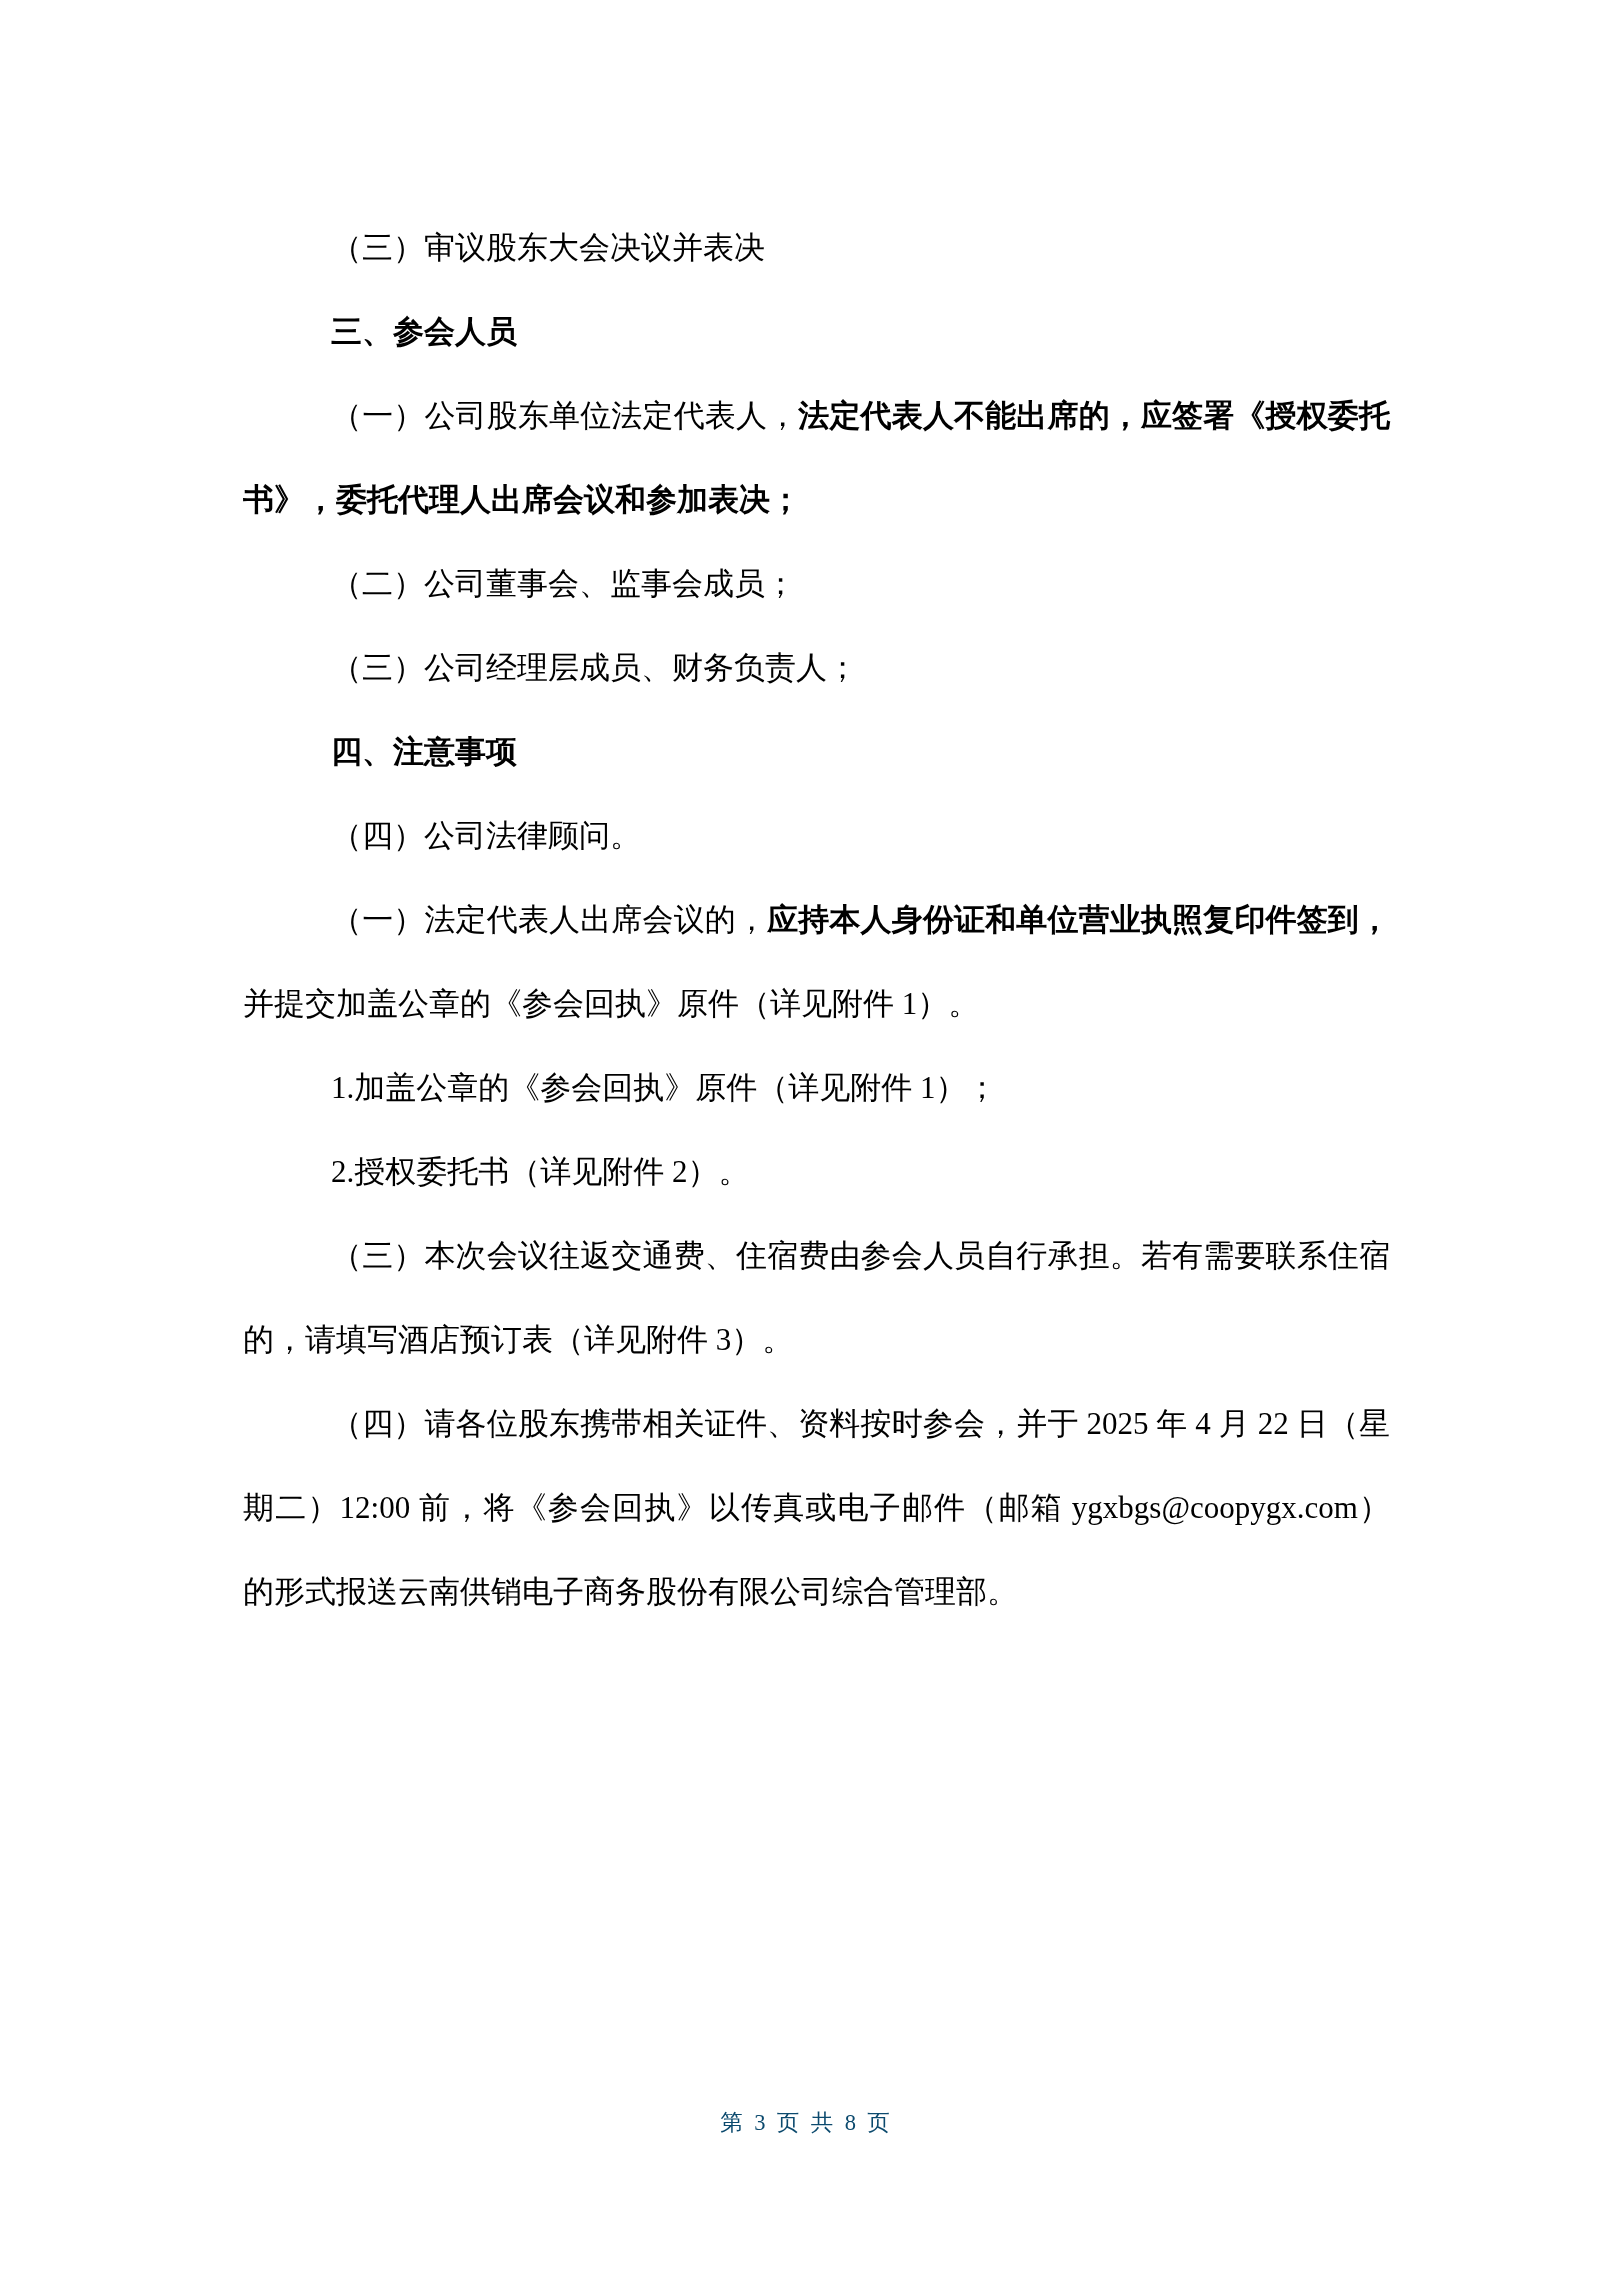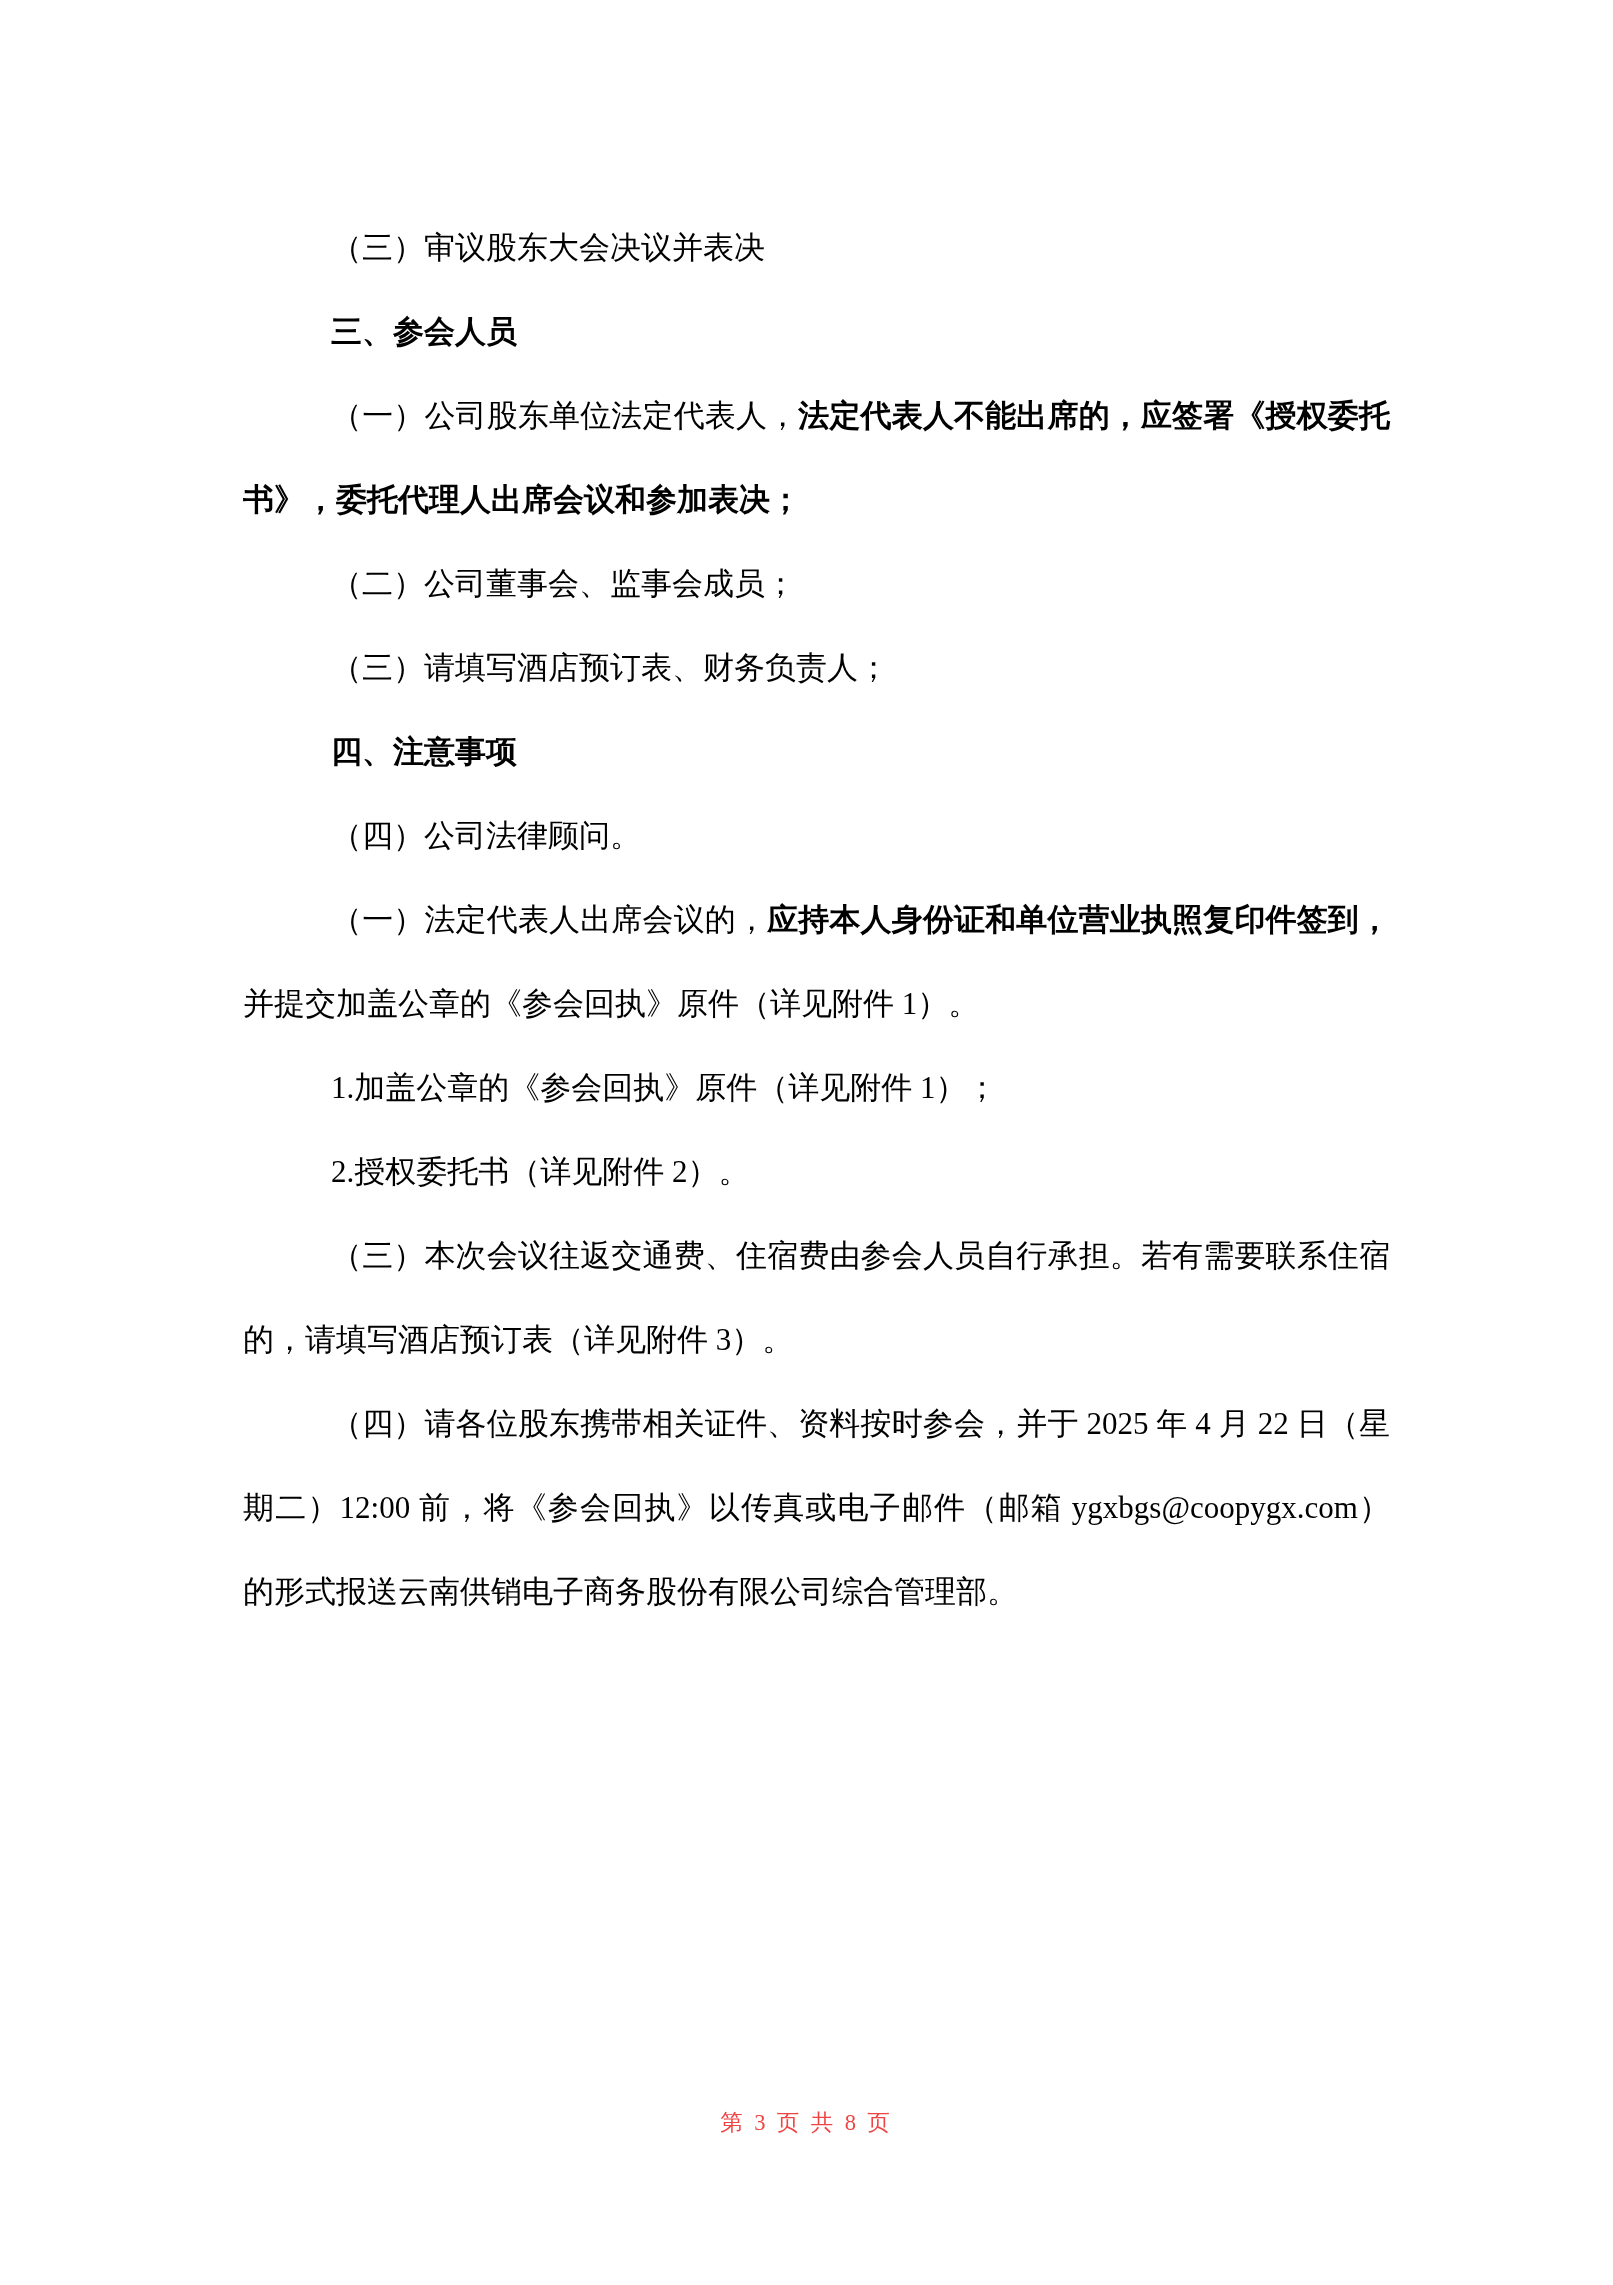--- a/index.html
+++ b/index.html
@@ -39,38 +39,38 @@
   }
   .footer {
     position: absolute;
     left: 0;
     top: 2107px;
     width: 1613px;
     text-align: center;
     font-family: "Liberation Serif", serif;
     font-size: 22.5px;
     letter-spacing: 2.9px;
-    color: #ef4444;
+    color: #0c4a6e;
   }
 </style>
 </head>
 <body>
 
 <div class="page">
   <div class="content">
 
     <p class="para"><span class="run">（三）审议股东大会决议并表决</span></p>
 
     <p class="para heading"><span class="run bold">三、参会人员</span></p>
 
     <p class="para"><span class="run">（一）公司股东单位法定代表人，</span><span class="run bold">法定代表人不能出席的，应签署《授权委托书》，委托代理人出席会议和参加表决；</span></p>
 
     <p class="para"><span class="run">（二）公司董事会、监事会成员；</span></p>
 
-    <p class="para"><span class="run">（三）请填写酒店预订表、财务负责人；</span></p>
+    <p class="para"><span class="run">（三）公司经理层成员、财务负责人；</span></p>
 
     <p class="para heading"><span class="run bold">四、注意事项</span></p>
 
     <p class="para"><span class="run">（四）公司法律顾问。</span></p>
 
     <p class="para"><span class="run">（一）法定代表人出席会议的，</span><span class="run bold">应持本人身份证和单位营业执照复印件签到，</span><span class="run">并提交加盖公章的《参会回执》原件（详见附件 1）。</span></p>
 
 
     <p class="para"><span class="run">1.加盖公章的《参会回执》原件（详见附件 1）；</span></p>
 

